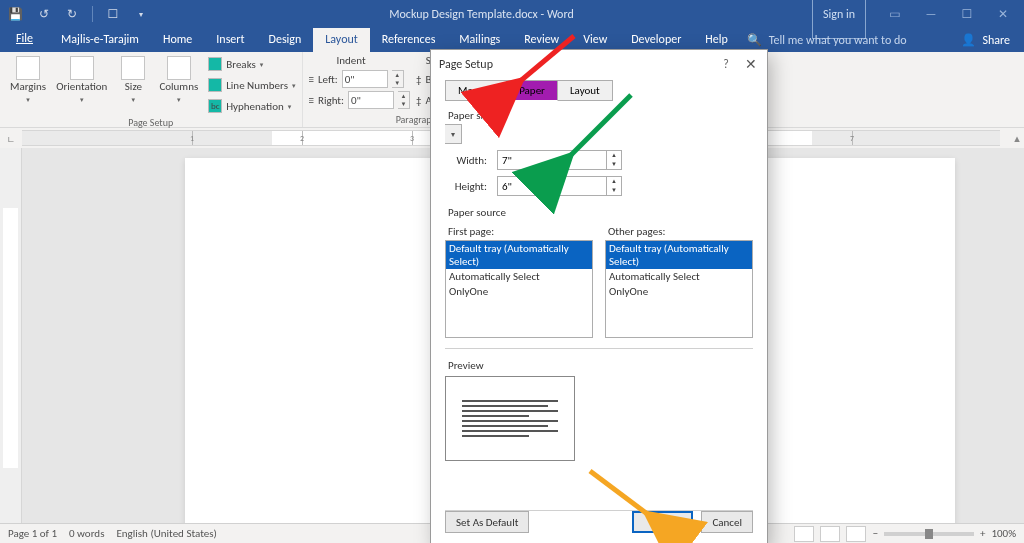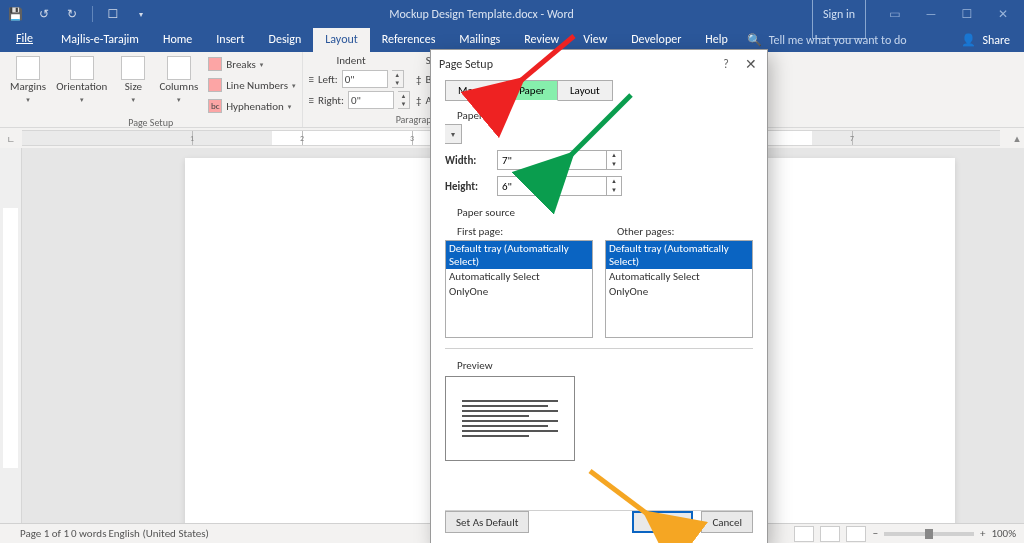--- a/index.html
+++ b/index.html
@@ -27,62 +27,62 @@
   .ribbon { height:76px; background:#f3f2f1; border-bottom:1px solid #d9d9d9; display:flex; }
   .rgroup { border-right:1px solid #e1e1e1; padding:2px 6px 0 6px; display:flex; flex-direction:column; }
   .rgroup-body { display:flex; gap:2px; flex:1; }
   .rgroup-label { height:14px; font-size:10px; text-align:center; color:#666; }
   .rvbtn { display:flex; flex-direction:column; align-items:center; gap:1px; padding:2px 4px; color:#444; min-width:40px; }
   .rvbtn .ico { width:24px; height:24px; background:#fff; border:1px solid #c5c5c5; }
   .rvbtn .lb { font-size:11px; text-align:center; line-height:12px; }
   .drop-caret { font-size:7px; color:#666; }
   .stack { display:flex; flex-direction:column; gap:1px; }
   .stack-row { display:flex; align-items:center; gap:4px; height:20px; font-size:11px; color:#444; }
-  .tiny-icon { width:14px; height:14px; border:1px solid #bbb; background:#fca5a5; }
+  .tiny-icon { width:14px; height:14px; border:1px solid #bbb; background:#14b8a6; }
   .num-field { width:46px; height:18px; border:1px solid #c0c0c0; background:#fff; font-size:11px; padding:0 2px; display:flex; align-items:center; }
   .spin { width:12px; height:18px; border:1px solid #c0c0c0; border-left:none; display:flex; flex-direction:column; }
   .spin div { flex:1; font-size:6px; line-height:8px; text-align:center; color:#555; }
 
   
   .ruler-row { height:20px; background:#f3f2f1; display:flex; align-items:center; }
   .ruler-corner { width:22px; display:flex; align-items:center; justify-content:center; color:#777; }
   .hruler { flex:1; height:16px; position:relative; background:linear-gradient(#eaeaea 0 100%); border-top:1px solid #d6d6d6; border-bottom:1px solid #d6d6d6; margin-right:10px; }
   .hruler .tick { position:absolute; top:0; bottom:0; width:1px; background:#bbb; }
   .hruler .tlabel { position:absolute; top:2px; font-size:8px; color:#888; transform:translateX(-50%); }
   .hruler .whiteseg { position:absolute; top:0; bottom:0; background:#fff; }
 
   .doc-area { position:absolute; left:0; right:0; top:148px; bottom:20px; background:#e6e6e6; overflow:hidden; }
   .vruler { position:absolute; left:0; top:0; bottom:0; width:22px; background:#efefef; border-right:1px solid #d6d6d6; }
   .vruler .whiteseg { position:absolute; left:3px; right:3px; background:#fff; }
   .page { position:absolute; left:185px; top:10px; width:770px; height:380px; background:#fff; box-shadow:0 2px 6px rgba(0,0,0,0.12); }
 
   
   .statusbar { position:absolute; left:0; right:0; bottom:0; height:20px; background:#f3f2f1; border-top:1px solid #d1d1d1; display:flex; align-items:center; font-size:11px; color:#555; }
-  .sb-left { display:flex; gap:2px; padding-left:20px; }
+  .sb-left { display:flex; gap:12px; padding-left:8px; }
   .sb-right { margin-left:auto; display:flex; align-items:center; gap:6px; padding-right:8px; }
   .vbtn { width:20px; height:16px; border:1px solid #ccc; background:#fff; }
   .zoom-track { width:90px; height:4px; background:#d0d0d0; position:relative; }
   .zoom-thumb { position:absolute; top:-3px; left:50%; width:8px; height:10px; background:#888; transform:translateX(-50%); }
 
   
   .dialog { position:absolute; left:430px; top:49px; width:338px; height:497px; background:#fff; border:1px solid #9a9a9a; box-shadow:4px 6px 18px rgba(0,0,0,0.25); display:flex; flex-direction:column; z-index:50; }
   .dlg-title { height:28px; display:flex; align-items:center; padding:0 8px; font-size:12px; color:#333; }
   .dlg-title .spacer { flex:1; }
   .dlg-x { width:18px; text-align:center; font-size:14px; color:#555; padding:0 4px; }
   .dlg-help { width:14px; text-align:center; color:#666; margin-right:8px; }
   .dlg-body { flex:1; padding:2px 14px 10px 14px; position:relative; }
   .dlg-tabs { display:flex; gap:0; margin-bottom:8px; }
   .dlg-tab { border:1px solid #adadad; padding:3px 12px; font-size:11px; background:#f0f0f0; margin-right:-1px; }
-  .dlg-tab.active { background:#86efac; border-bottom-color:#fff; position:relative; z-index:1; }
-  .sect-label { font-size:11px; color:#333; margin:4px 0 2px 12px; }
+  .dlg-tab.active { background:#a21caf; border-bottom-color:#fff; position:relative; z-index:1; }
+  .sect-label { font-size:11px; color:#333; margin:4px 0 2px 3px; }
   .combo { display:flex; }
   .combo-field { flex:1; height:20px; border:1px solid #adadad; font-size:11px; padding:2px 4px; background:#fff; }
   .combo-btn { width:17px; height:20px; border:1px solid #adadad; border-left:none; display:flex; align-items:center; justify-content:center; font-size:8px; color:#555; background:#efefef; }
   .dim-row { display:flex; align-items:center; gap:10px; margin-top:6px; }
-  .dim-row label { width:42px; text-align:left; color:#333;font-weight:bold; }
+  .dim-row label { width:42px; text-align:right; color:#333; }
   .spinbox { display:flex; }
   .spinbox input { width:110px; height:20px; border:1px solid #adadad; font-size:11px; padding:2px 4px; }
   .spinbox .spn { width:15px; height:20px; border:1px solid #adadad; border-left:none; display:flex; flex-direction:column; }
   .spinbox .spn div { flex:1; font-size:6px; line-height:9px; text-align:center; color:#444; }
   .src-cols { display:flex; gap:12px; }
   .src-col { flex:1; }
   .listbox { height:98px; border:1px solid #adadad; font-size:11px; overflow:hidden; background:#fff; }
   .listbox div { padding:1px 3px; color:#333; }
   .listbox .sel { background:#0a64c2; color:#fff; }
   .preview-box { width:130px; height:85px; border:1px solid #888; margin:4px 0 0 0; background:#fff; padding:8px 16px; display:flex; flex-direction:column; justify-content:center; gap:3px; }

